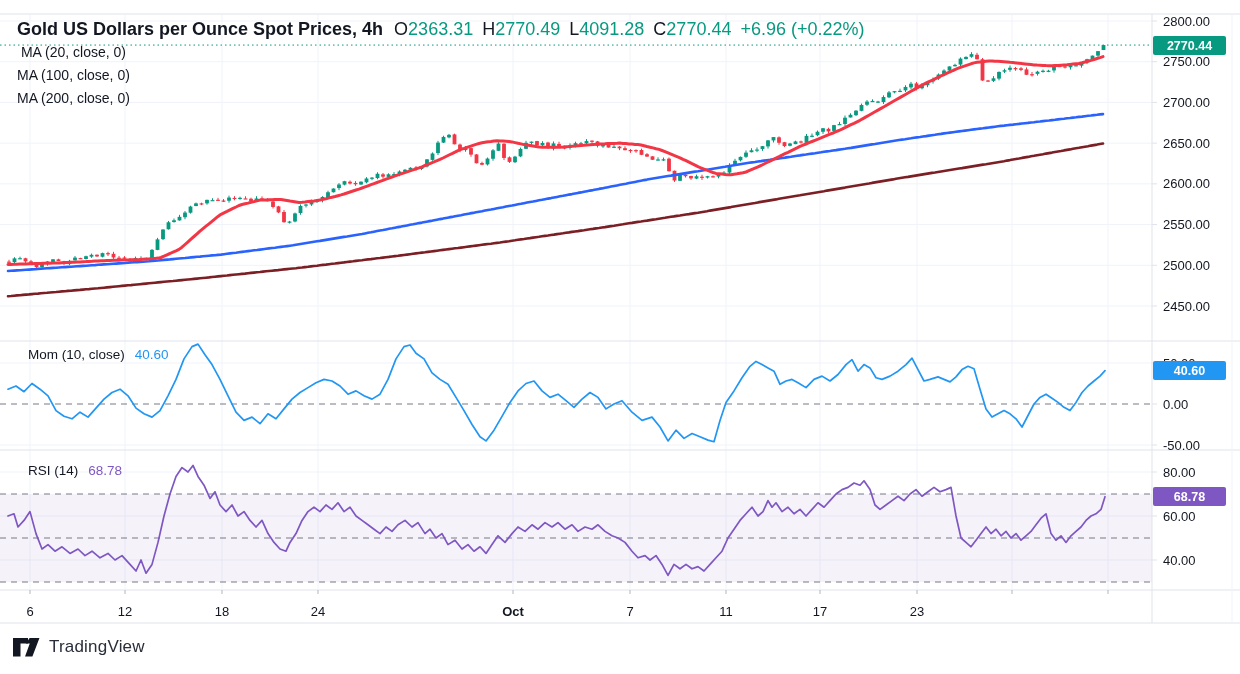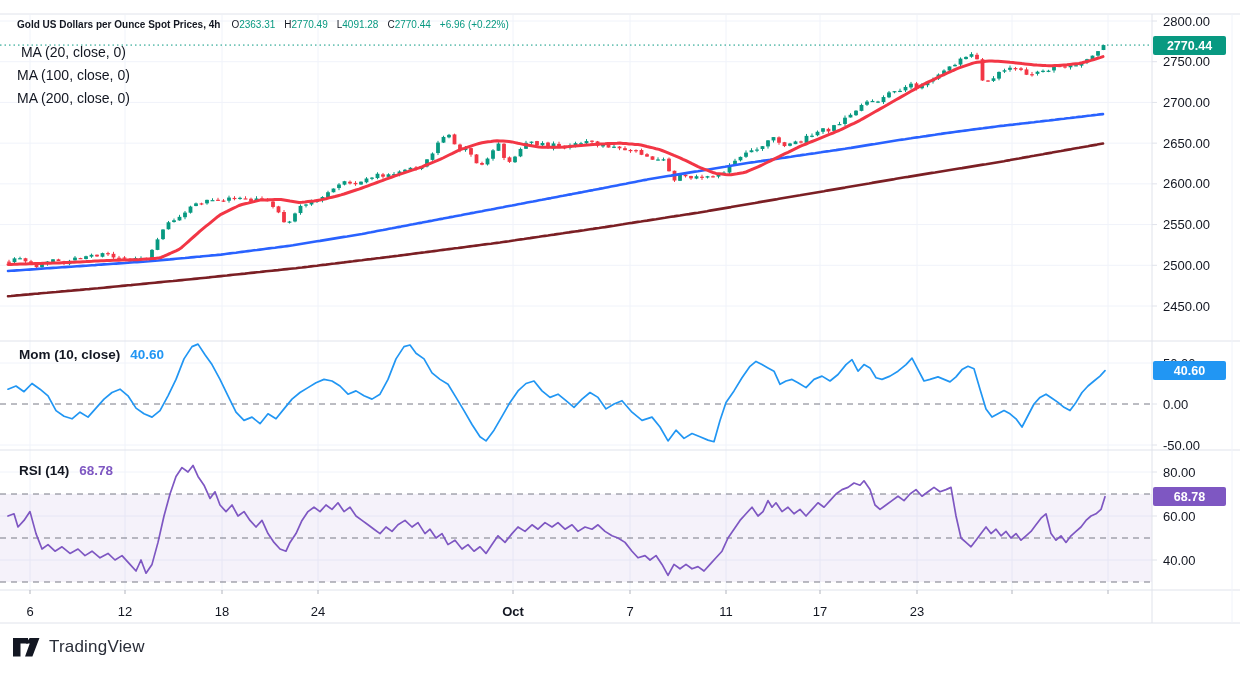--- a/index.html
+++ b/index.html
@@ -1,24 +1,24 @@
 <!DOCTYPE html>
 <html><head>
 <meta charset="utf-8">
 <style>
   html,body{margin:0;padding:0;background:#ffffff;font-family:"Liberation Sans",sans-serif;}
   .wrap{position:relative;width:1240px;height:674px;background:#fff;overflow:hidden;}
   svg.canvas{position:absolute;left:0;top:0;}
-  .hdr{position:absolute;left:17px;top:19px;display:flex;align-items:flex-end;font-size:10px;color:#131722;white-space:nowrap;text-shadow:0 0 4px rgba(255,255,255,.95);}
+  .hdr{position:absolute;left:17px;top:19px;display:flex;align-items:flex-end;font-size:18px;color:#131722;white-space:nowrap;text-shadow:0 0 4px rgba(255,255,255,.95);}
   .hdr .t{font-weight:700;margin-right:11px;}
   .pair{margin-right:9px;}
   .pair .k{color:#131722;}
   .maleg{position:absolute;left:17px;top:41px;font-size:14px;color:#131722;line-height:23px;text-shadow:0 0 4px rgba(255,255,255,.95);text-align:center;}
   .maleg div{cursor:default;}
-  .pleg{position:absolute;left:19px;font-size:13.5px;color:#131722;white-space:nowrap;text-shadow:0 0 4px rgba(255,255,255,.95);font-weight:bold;}
+  .pleg{position:absolute;left:28px;font-size:13.5px;color:#131722;white-space:nowrap;text-shadow:0 0 4px rgba(255,255,255,.95);}
   .pleg .pv{margin-left:10px;}
   .badge{position:absolute;left:1153px;width:73px;height:19px;border-radius:2px;color:#fff;font-size:12.5px;font-weight:700;display:flex;align-items:center;justify-content:center;}
   .axisbox{position:absolute;background:transparent;}
   .footer{position:absolute;left:13px;top:637px;display:flex;align-items:center;gap:9px;color:#2a2e39;cursor:pointer;}
   .footer .lt{font-size:17px;font-weight:500;letter-spacing:.2px;}
 </style>
 </head>
 <body>
 
 <div class="wrap">

